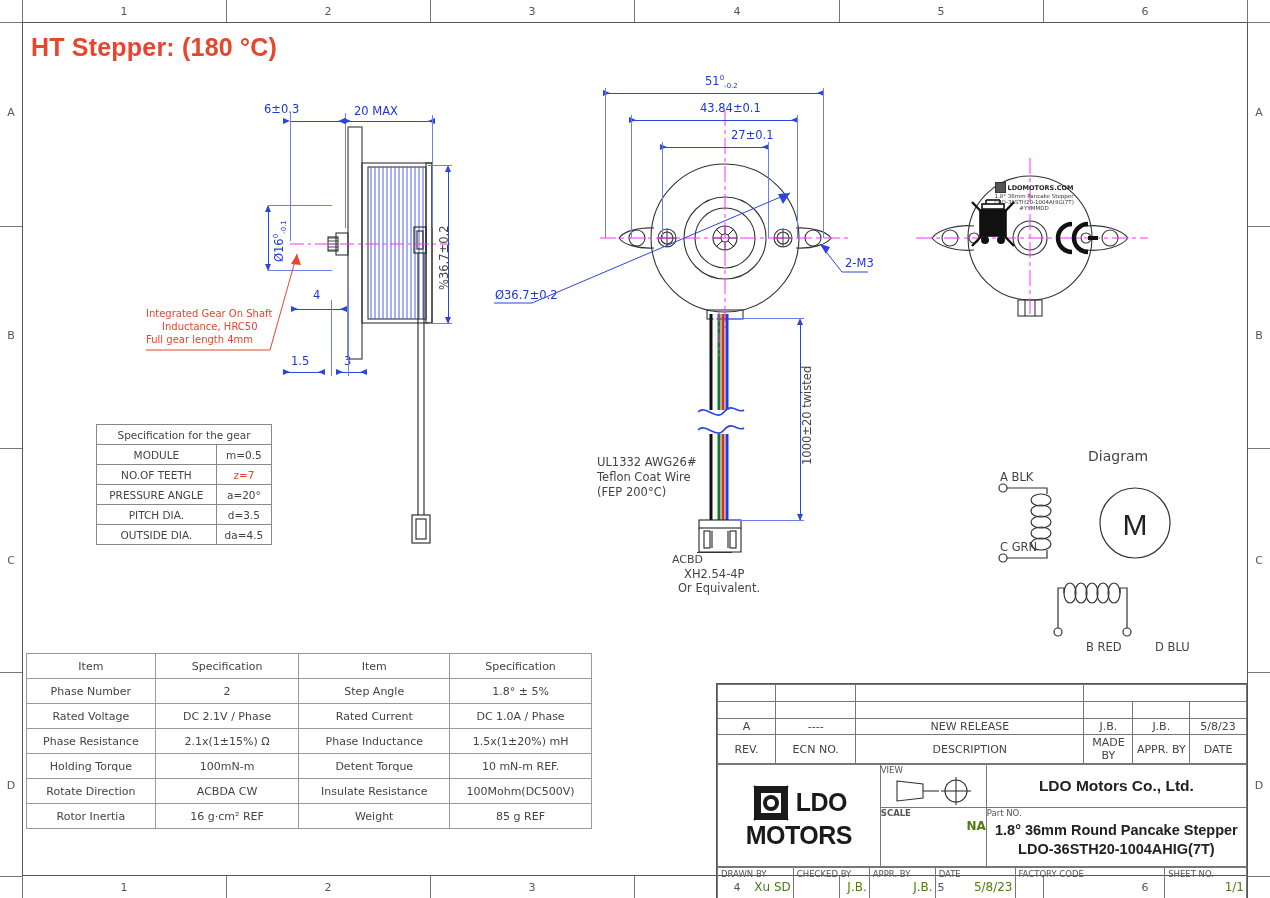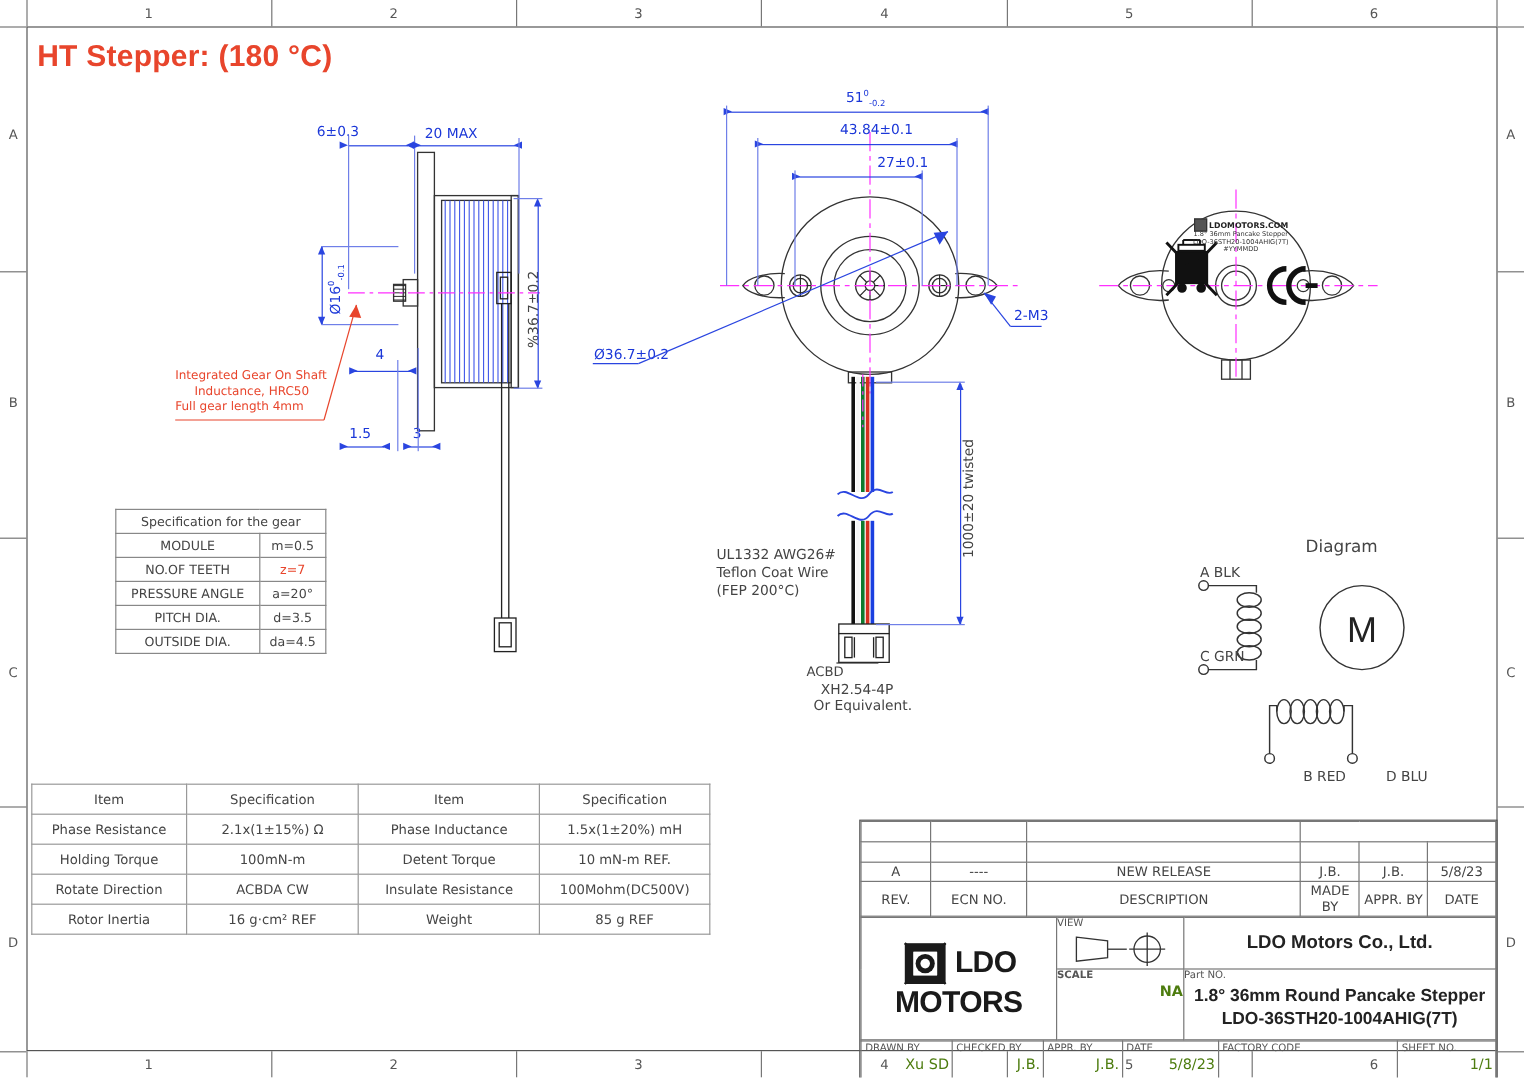--- a/index.html
+++ b/index.html
@@ -473,20 +473,32 @@
         <col class="c4">
       </colgroup>
     <tbody id="spec-tbody">
         <tr>
           <td>Item</td>
           <td>Specification</td>
           <td>Item</td>
           <td>Specification</td>
         </tr>
         <tr>
+          <td>Phase Number</td>
+          <td>2</td>
+          <td>Step Angle</td>
+          <td>1.8° ± 5%</td>
+        </tr>
+        <tr>
+          <td>Rated Voltage</td>
+          <td>DC 2.1V / Phase</td>
+          <td>Rated Current</td>
+          <td>DC 1.0A / Phase</td>
+        </tr>
+        <tr>
           <td>Phase Resistance</td>
           <td>2.1x(1±15%) Ω</td>
           <td>Phase Inductance</td>
           <td>1.5x(1±20%) mH</td>
         </tr>
         <tr>
           <td>Holding Torque</td>
           <td>100mN-m</td>
           <td>Detent Torque</td>
           <td>10 mN-m REF.</td>

